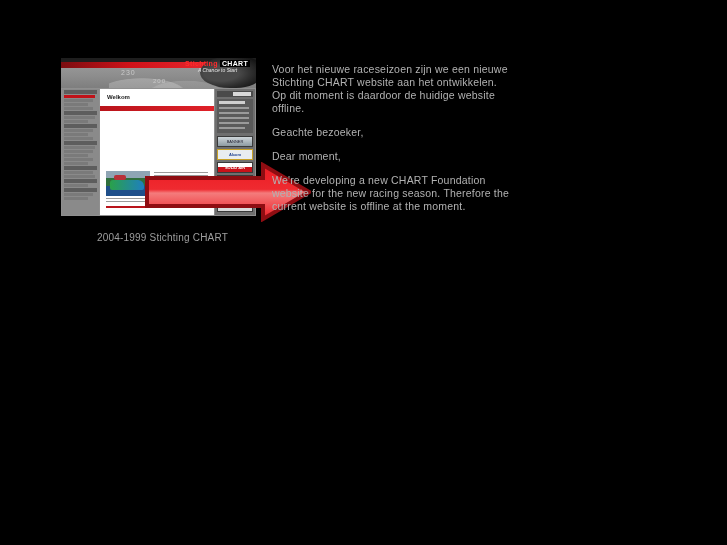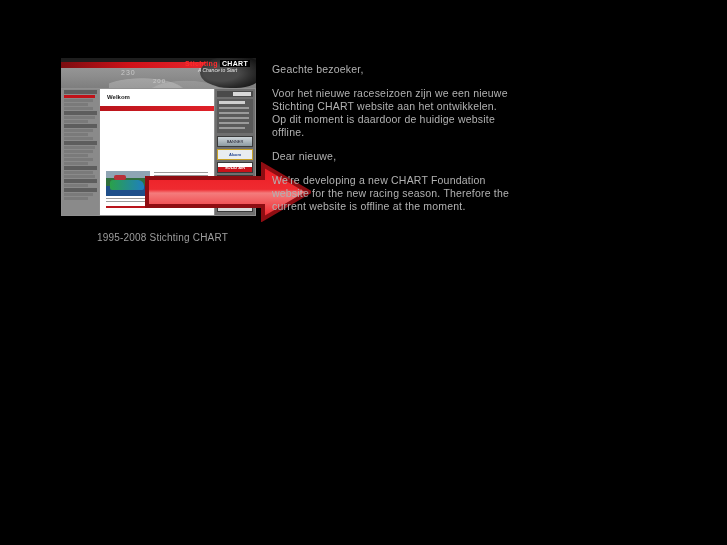--- a/index.html
+++ b/index.html
@@ -362,21 +362,21 @@
           <stop offset="45%" stop-color="#ef2a30"></stop>
           <stop offset="52%" stop-color="#f47c7c"></stop>
           <stop offset="100%" stop-color="#ee1c24"></stop>
         </linearGradient>
       </defs>
       <polygon points="2,16 118,16 118,3 164,30 118,57 118,44 2,44" fill="url(#argrad)" stroke="#8f0d12" stroke-width="4" stroke-linejoin="miter"></polygon>
     </svg>
   </div>
 
   <div class="message">
+    <p>Voor het nieuwe raceseizoen zijn we een nieuwe Stichting CHART website aan het ontwikkelen. Op dit moment is daardoor de huidige website offline.</p>
     <p>Geachte bezoeker,</p>
-    <p>Voor het nieuwe raceseizoen zijn we een nieuwe Stichting CHART website aan het ontwikkelen. Op dit moment is daardoor de huidige website offline.</p>
-    <p>Dear nieuwe,</p>
+    <p>Dear moment,</p>
     <p class="last">We're developing a new CHART Foundation website for the new racing season. Therefore the current website is offline at the moment.</p>
   </div>
 
-  <div class="footer">1995-2008 Stichting CHART</div>
+  <div class="footer">2004-1999 Stichting CHART</div>
 
 </div>
 
 </body></html>

